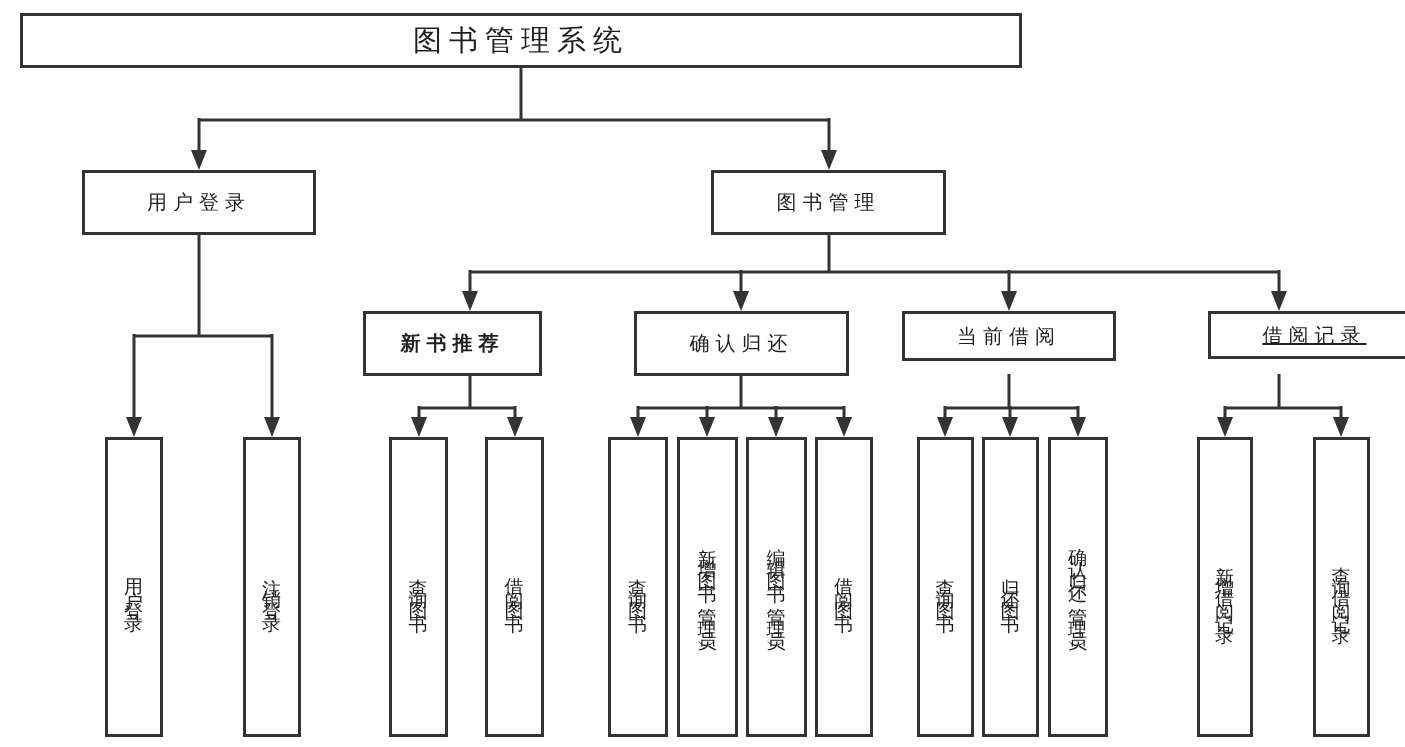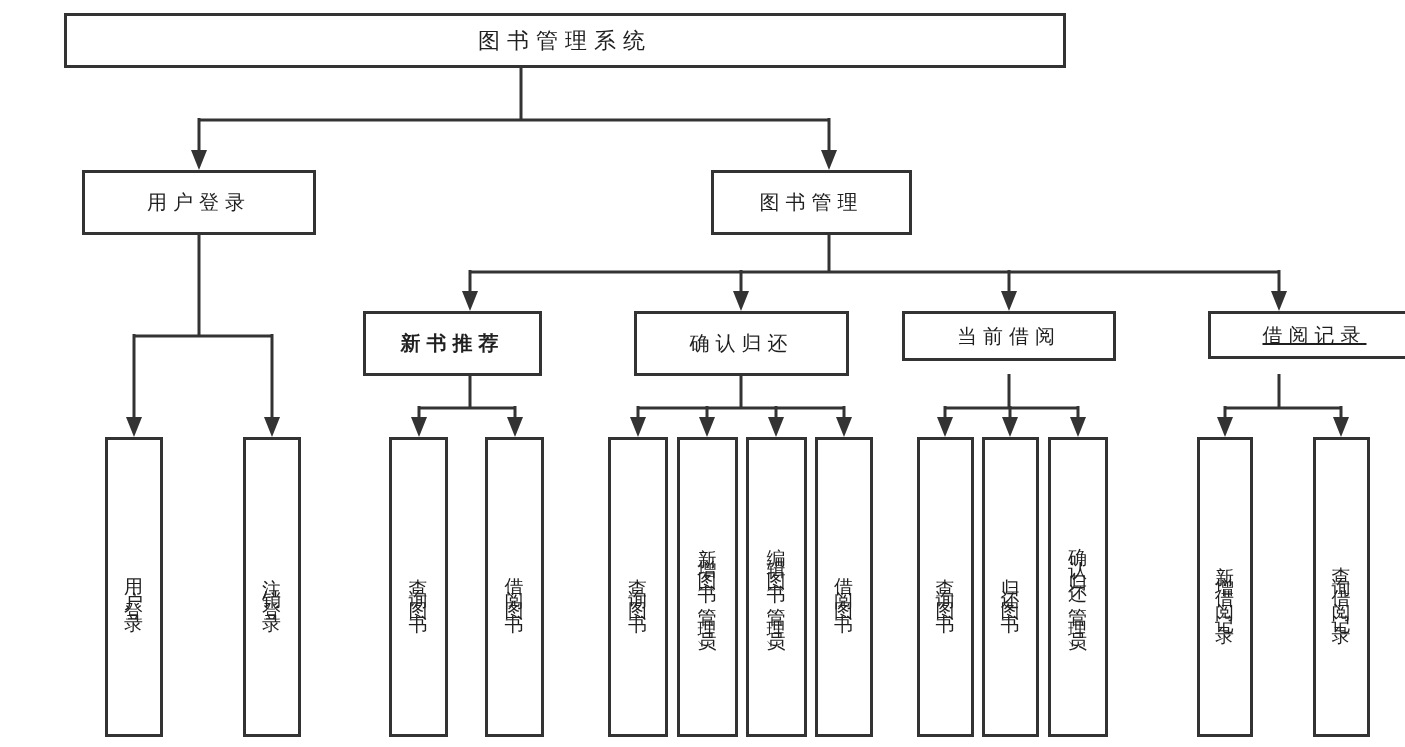--- a/index.html
+++ b/index.html
@@ -17,21 +17,21 @@
     box-sizing: border-box;
     border: 3px solid #333333;
     background: #ffffff;
     display: flex;
     align-items: center;
     justify-content: center;
     color: #1f1f1f;
     z-index: 2;
   }
   .h-node { font-size: 20px; letter-spacing: 6px; white-space: nowrap; }
-  .root-node { font-size: 22px; letter-spacing: 7px; margin-left: 44px; }
+  .root-node { font-size: 29px; letter-spacing: 7px; }
   .leaf { top: 437px; height: 300px; }
   .vtext {
     writing-mode: vertical-rl;
     font-size: 19px;
     letter-spacing: 12px;
     line-height: 1;
     color: #1f1f1f;
   }
   #watermark {
     position: absolute;
@@ -114,21 +114,21 @@
     <polygon points="1333,417 1349,417 1341,437"></polygon>
   </svg>
 
   <div class="node h-node root-node" style="left:20px; top:13px; width:1002px; height:55px;">
     <span>图书管理系统</span>
   </div>
 
   <div class="node h-node" style="left:82px; top:170px; width:234px; height:65px;">
     <span>用户登录</span>
   </div>
-  <div class="node h-node" style="left:711px; top:170px; width:201px; height:65px;">
+  <div class="node h-node" style="left:711px; top:170px; width:235px; height:65px;">
     <span>图书管理</span>
   </div>
 
   <div class="node h-node" style="left:363px; top:311px; width:179px; height:65px;font-weight:bold;">
     <span>新书推荐</span>
   </div>
   <div class="node h-node" style="left:634px; top:311px; width:215px; height:65px;">
     <span>确认归还</span>
   </div>
   <div class="node h-node" style="left:902px; top:311px; width:214px; height:50px;">

